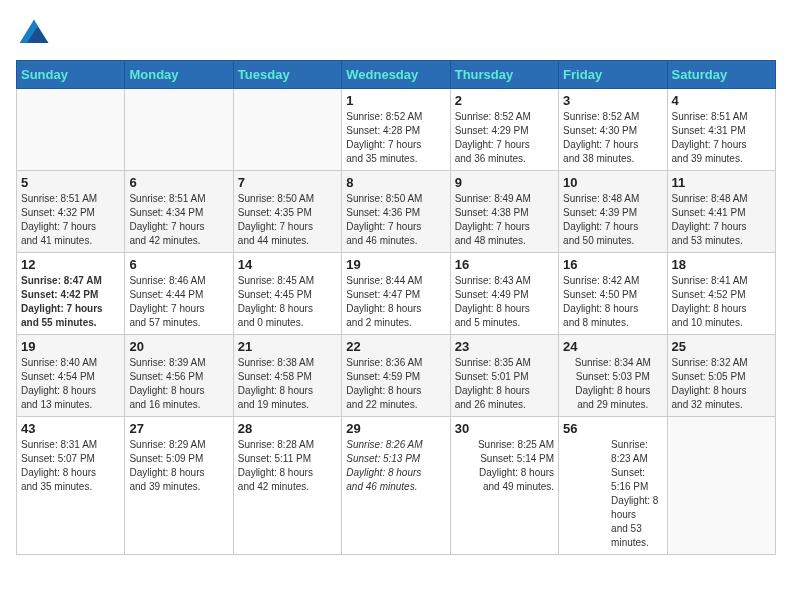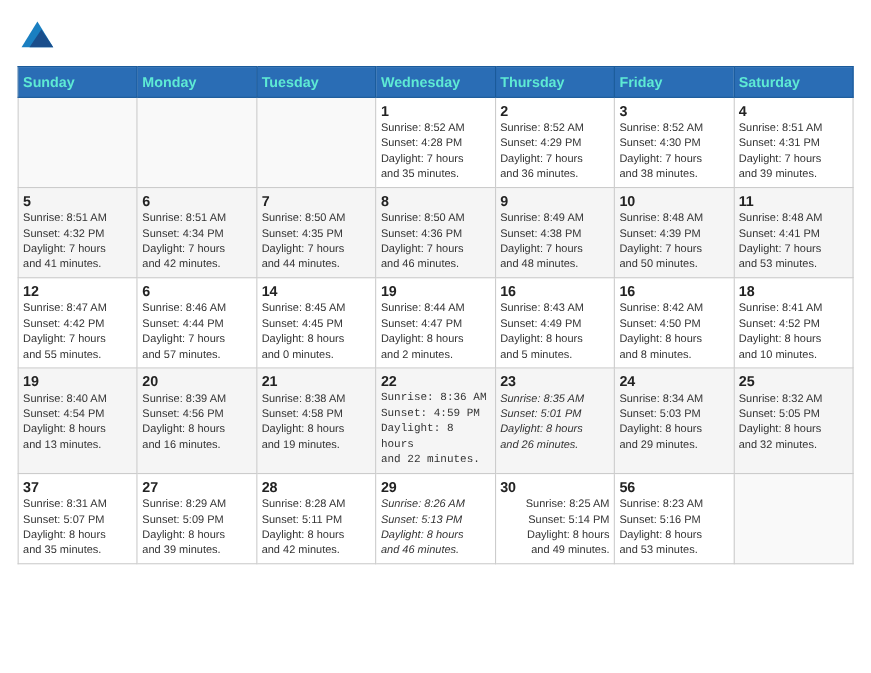--- a/index.html
+++ b/index.html
@@ -198,21 +198,21 @@
           <div class="day-num">11</div>
           <div class="day-info" style="white-space: pre-line;">Sunrise: 8:48 AM
 Sunset: 4:41 PM
 Daylight: 7 hours
 and 53 minutes.</div>
         </td>
       </tr>
       <tr>
         <td>
           <div class="day-num">12</div>
-          <div class="day-info" style="white-space: pre-line;">Sunrise: 8:47 AM
+          <div class="day-info" style="white-space: pre-line; font-weight: bold;">Sunrise: 8:47 AM
 Sunset: 4:42 PM
 Daylight: 7 hours
 and 55 minutes.</div>
         </td>
         <td>
           <div class="day-num">6</div>
           <div class="day-info" style="white-space: pre-line;">Sunrise: 8:46 AM
 Sunset: 4:44 PM
 Daylight: 7 hours
 and 57 minutes.</div>
@@ -270,50 +270,50 @@
         </td>
         <td>
           <div class="day-num">21</div>
           <div class="day-info" style="white-space: pre-line;">Sunrise: 8:38 AM
 Sunset: 4:58 PM
 Daylight: 8 hours
 and 19 minutes.</div>
         </td>
         <td>
           <div class="day-num">22</div>
-          <div class="day-info" style="white-space: pre-line; font-family: Liberation Mono, monospace;">Sunrise: 8:36 AM
+          <div class="day-info" style="white-space: pre-line;">Sunrise: 8:36 AM
 Sunset: 4:59 PM
 Daylight: 8 hours
 and 22 minutes.</div>
         </td>
         <td>
           <div class="day-num">23</div>
-          <div class="day-info" style="white-space: pre-line; font-style: italic;">Sunrise: 8:35 AM
+          <div class="day-info" style="white-space: pre-line;">Sunrise: 8:35 AM
 Sunset: 5:01 PM
 Daylight: 8 hours
 and 26 minutes.</div>
         </td>
         <td>
           <div class="day-num">24</div>
-          <div class="day-info" style="white-space: pre-line;">Sunrise: 8:34 AM
+          <div class="day-info" style="white-space: pre-line; text-align: center;">Sunrise: 8:34 AM
 Sunset: 5:03 PM
 Daylight: 8 hours
 and 29 minutes.</div>
         </td>
         <td>
           <div class="day-num">25</div>
           <div class="day-info" style="white-space: pre-line;">Sunrise: 8:32 AM
 Sunset: 5:05 PM
 Daylight: 8 hours
 and 32 minutes.</div>
         </td>
       </tr>
       <tr>
         <td>
-          <div class="day-num">37</div>
+          <div class="day-num">43</div>
           <div class="day-info" style="white-space: pre-line;">Sunrise: 8:31 AM
 Sunset: 5:07 PM
 Daylight: 8 hours
 and 35 minutes.</div>
         </td>
         <td>
           <div class="day-num">27</div>
           <div class="day-info" style="white-space: pre-line;">Sunrise: 8:29 AM
 Sunset: 5:09 PM
 Daylight: 8 hours
@@ -335,21 +335,21 @@
         </td>
         <td>
           <div class="day-num">30</div>
           <div class="day-info" style="white-space: pre-line; text-align: right;">Sunrise: 8:25 AM
 Sunset: 5:14 PM
 Daylight: 8 hours
 and 49 minutes.</div>
         </td>
         <td>
           <div class="day-num">56</div>
-          <div class="day-info" style="white-space: pre-line;">Sunrise: 8:23 AM
+          <div class="day-info" style="white-space: pre-line; margin-left: 48px;">Sunrise: 8:23 AM
 Sunset: 5:16 PM
 Daylight: 8 hours
 and 53 minutes.</div>
         </td>
         <td class="empty"></td>
       </tr>
     </tbody>
 </table>
 
 </body></html>

